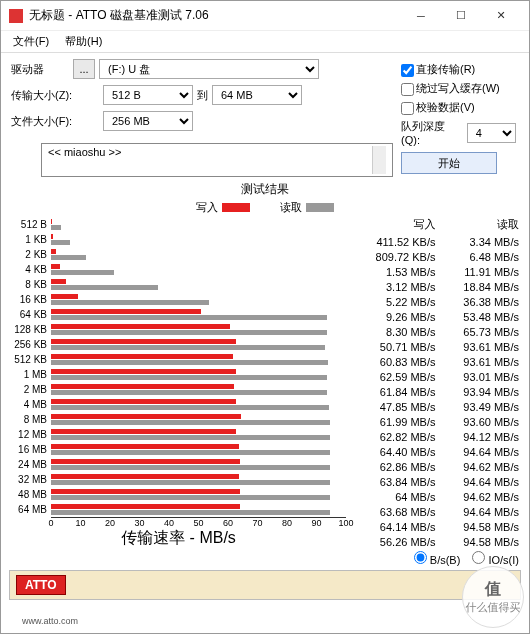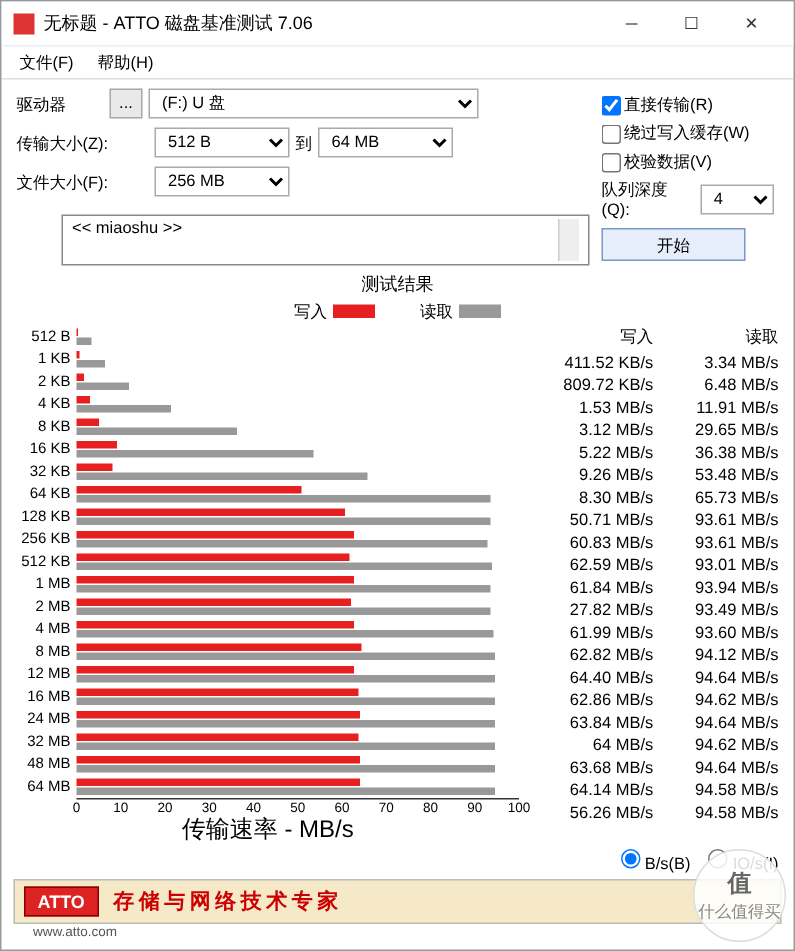--- a/index.html
+++ b/index.html
@@ -157,27 +157,20 @@
             </div>
           </div>
           <div class="brow">
             <div class="ylab">16 KB</div>
             <div class="track">
               <div class="bar w" style="width:9.26%"></div>
               <div class="bar r" style="width:53.48%"></div>
             </div>
           </div>
           <div class="brow">
-            <div class="ylab">32 KB</div>
-            <div class="track">
-              <div class="bar w" style="width:8.3%"></div>
-              <div class="bar r" style="width:65.73%"></div>
-            </div>
-          </div>
-          <div class="brow">
             <div class="ylab">64 KB</div>
             <div class="track">
               <div class="bar w" style="width:50.71%"></div>
               <div class="bar r" style="width:93.61%"></div>
             </div>
           </div>
           <div class="brow">
             <div class="ylab">128 KB</div>
             <div class="track">
               <div class="bar w" style="width:60.83%"></div>
@@ -297,21 +290,21 @@
           <div class="drow">
             <span>809.72 KB/s</span>
             <span>6.48 MB/s</span>
           </div>
           <div class="drow">
             <span>1.53 MB/s</span>
             <span>11.91 MB/s</span>
           </div>
           <div class="drow">
             <span>3.12 MB/s</span>
-            <span>29.65 MB/s</span>
+            <span>18.84 MB/s</span>
           </div>
           <div class="drow">
             <span>5.22 MB/s</span>
             <span>36.38 MB/s</span>
           </div>
           <div class="drow">
             <span>9.26 MB/s</span>
             <span>53.48 MB/s</span>
           </div>
           <div class="drow">
@@ -328,21 +321,21 @@
           </div>
           <div class="drow">
             <span>62.59 MB/s</span>
             <span>93.01 MB/s</span>
           </div>
           <div class="drow">
             <span>61.84 MB/s</span>
             <span>93.94 MB/s</span>
           </div>
           <div class="drow">
-            <span>27.82 MB/s</span>
+            <span>47.85 MB/s</span>
             <span>93.49 MB/s</span>
           </div>
           <div class="drow">
             <span>61.99 MB/s</span>
             <span>93.60 MB/s</span>
           </div>
           <div class="drow">
             <span>62.82 MB/s</span>
             <span>94.12 MB/s</span>
           </div>
@@ -379,20 +372,19 @@
   </div>
 </div>
 
 <div class="unit-row">
   <label><input type="radio" name="u" checked="" style=""> <span>B/s(B)</span></label>
   <label><input type="radio" name="u" style=""> <span>IO/s(I)</span></label>
 </div>
 
 <div class="footer">
   <div class="logo">ATTO</div>
-  <div class="slogan">存储与网络技术专家</div>
 </div>
 <div class="url" style="position:absolute;left:22px;bottom:8px;font-size:9px;color:#555">www.atto.com</div>
 
 <div class="watermark">
   <b>值</b>
   <span>什么值得买</span>
 </div>
 
 </body></html>

